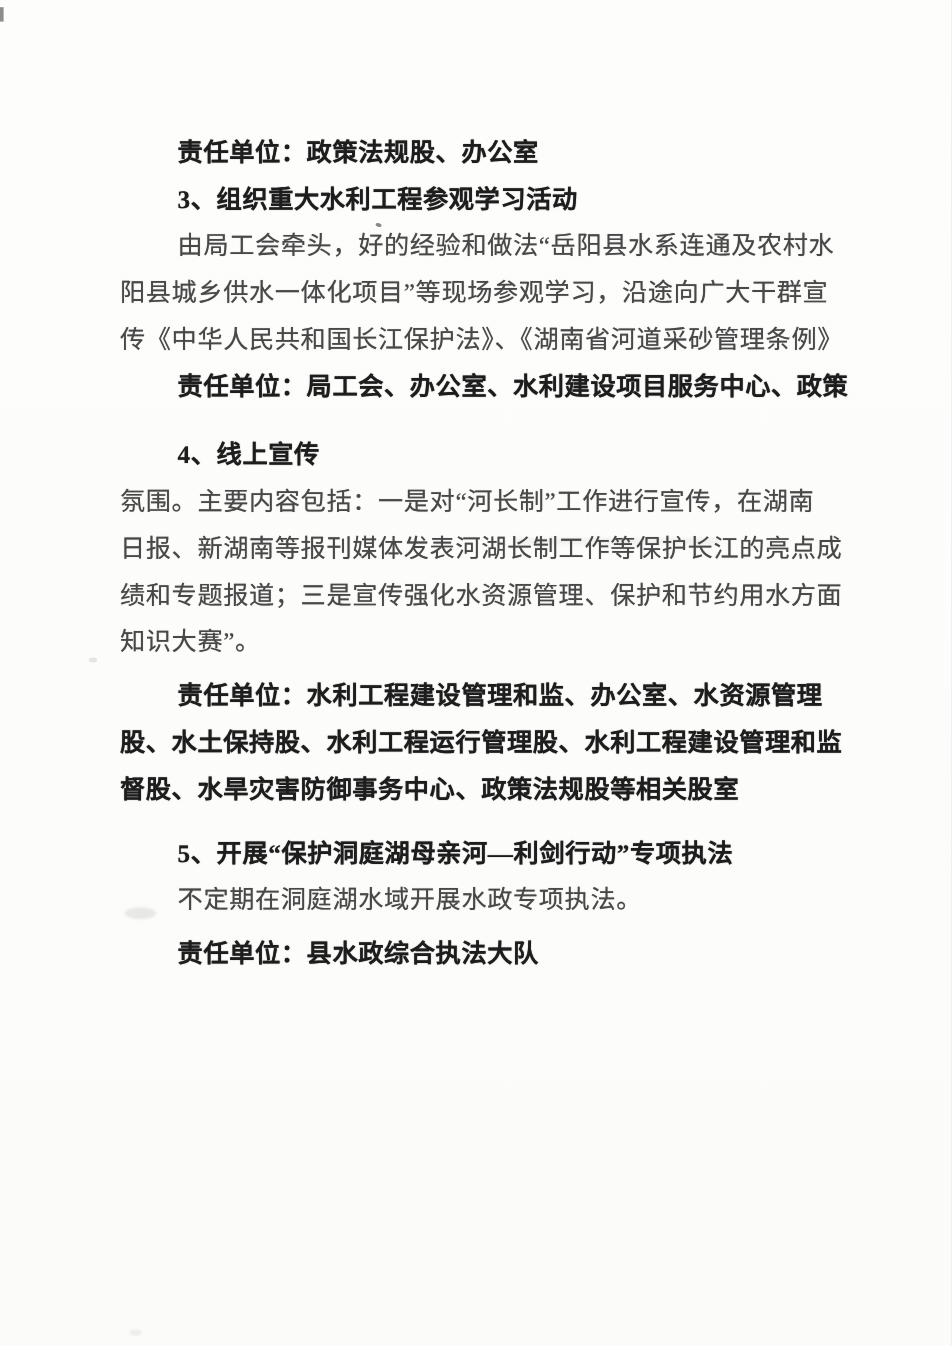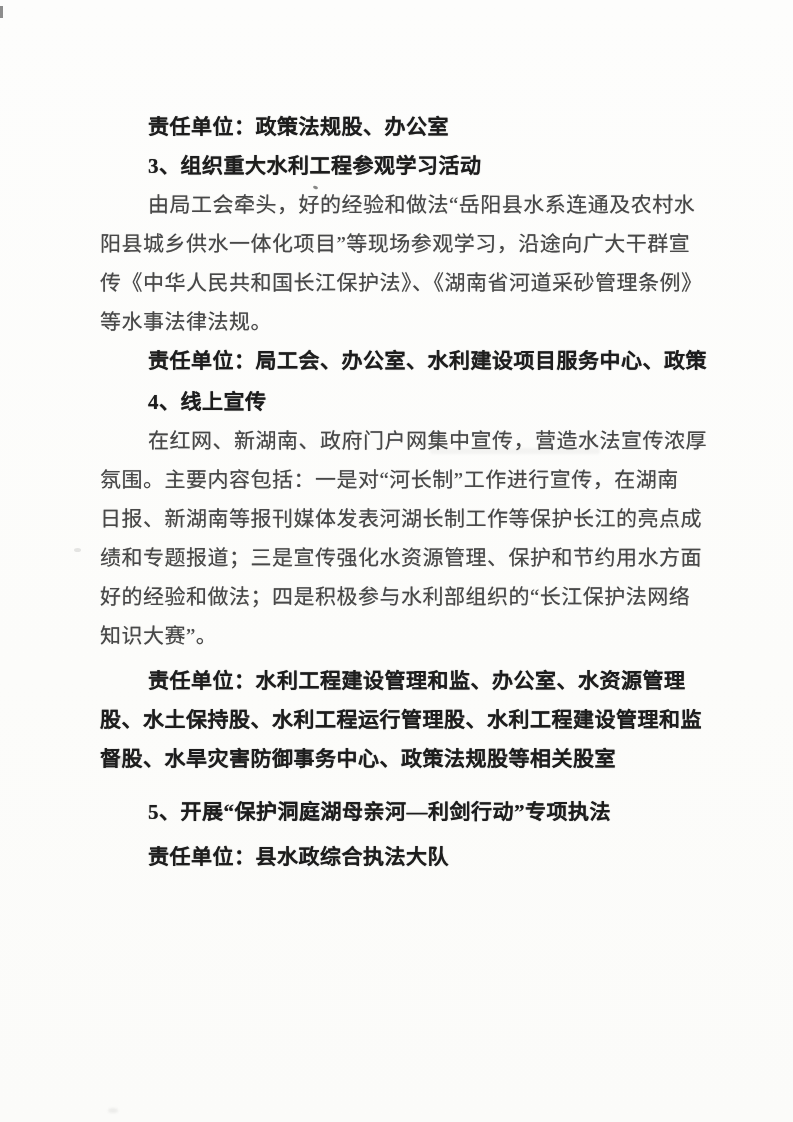--- a/index.html
+++ b/index.html
@@ -54,33 +54,31 @@
 </head>
 <body>
 
 <div class="page">
   <div class="doc" id="doc-lines">
       <div class="line bold indent">责任单位：政策法规股、办公室</div>
       <div class="line bold indent">3、组织重大水利工程参观学习活动</div>
       <div class="line indent">由局工会牵头，好的经验和做法“岳阳县水系连通及农村水</div>
       <div class="line">阳县城乡供水一体化项目”等现场参观学习，沿途向广大干群宣</div>
       <div class="line">传《中华人民共和国长江保护法》、《湖南省河道采砂管理条例》</div>
-      <div class="line">等水事法律法规。</div>
       <div class="line bold indent">责任单位：局工会、办公室、水利建设项目服务中心、政策</div>
-      <div class="line bold indent" style="margin-top: 2px;">4、线上宣传</div>
-      <div class="line indent">在红网、新湖南、政府门户网集中宣传，营造水法宣传浓厚</div>
+      <div class="line bold indent" style="margin-top: 18px;">4、线上宣传</div>
       <div class="line">氛围。主要内容包括：一是对“河长制”工作进行宣传，在湖南</div>
       <div class="line">日报、新湖南等报刊媒体发表河湖长制工作等保护长江的亮点成</div>
       <div class="line">绩和专题报道；三是宣传强化水资源管理、保护和节约用水方面</div>
-      <div class="line">好的经验和做法；四是积极参与水利部组织的“长江保护法网络</div>
       <div class="line">知识大赛”。</div>
       <div class="line bold indent" style="margin-top: 6px;">责任单位：水利工程建设管理和监、办公室、水资源管理</div>
       <div class="line bold">股、水土保持股、水利工程运行管理股、水利工程建设管理和监</div>
       <div class="line bold">督股、水旱灾害防御事务中心、政策法规股等相关股室</div>
       <div class="line bold indent" style="margin-top: 14px;">5、开展“保护洞庭湖母亲河—利剑行动”专项执法</div>
+      <div class="line indent">不定期在洞庭湖水域开展水政专项执法。</div>
       <div class="line bold indent" style="margin-top: 6px;">责任单位：县水政综合执法大队</div>
     </div>
   <div class="speck s1"></div>
   <div class="speck s2"></div>
   <div class="speck s3"></div>
   <div class="speck s4"></div>
   <div class="speck s5"></div>
   <div class="speck s6"></div>
 </div>
 

